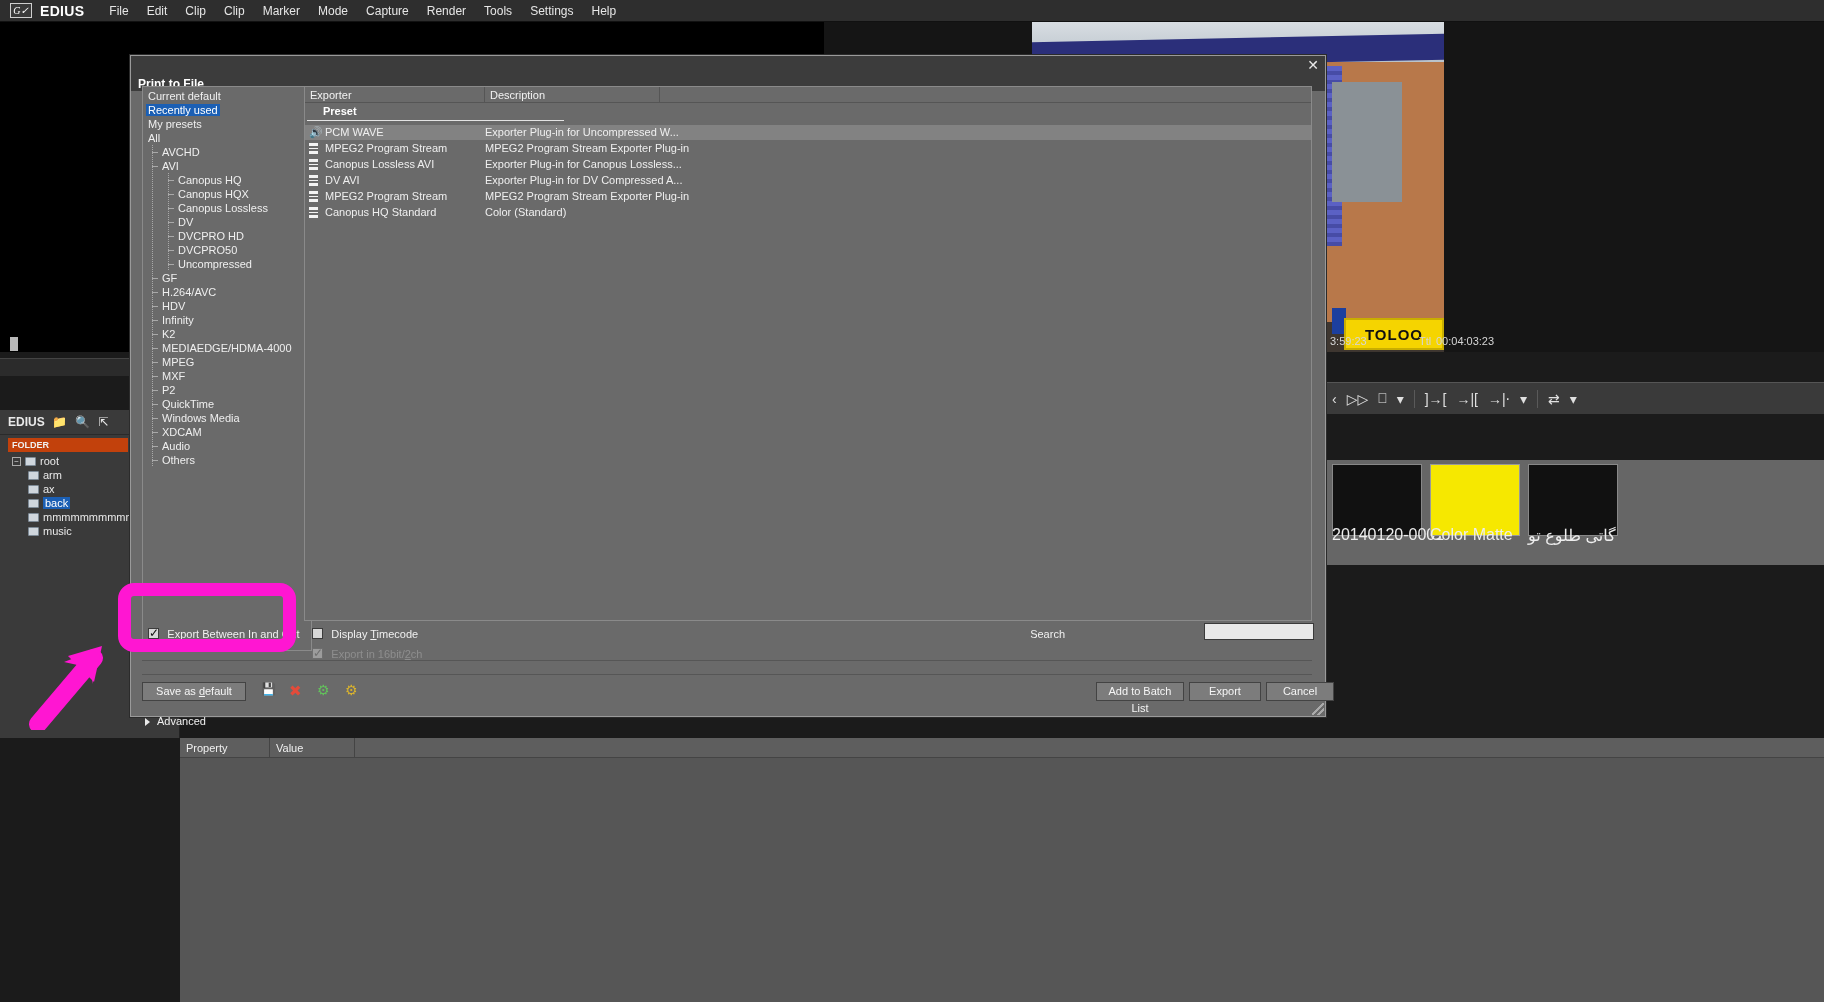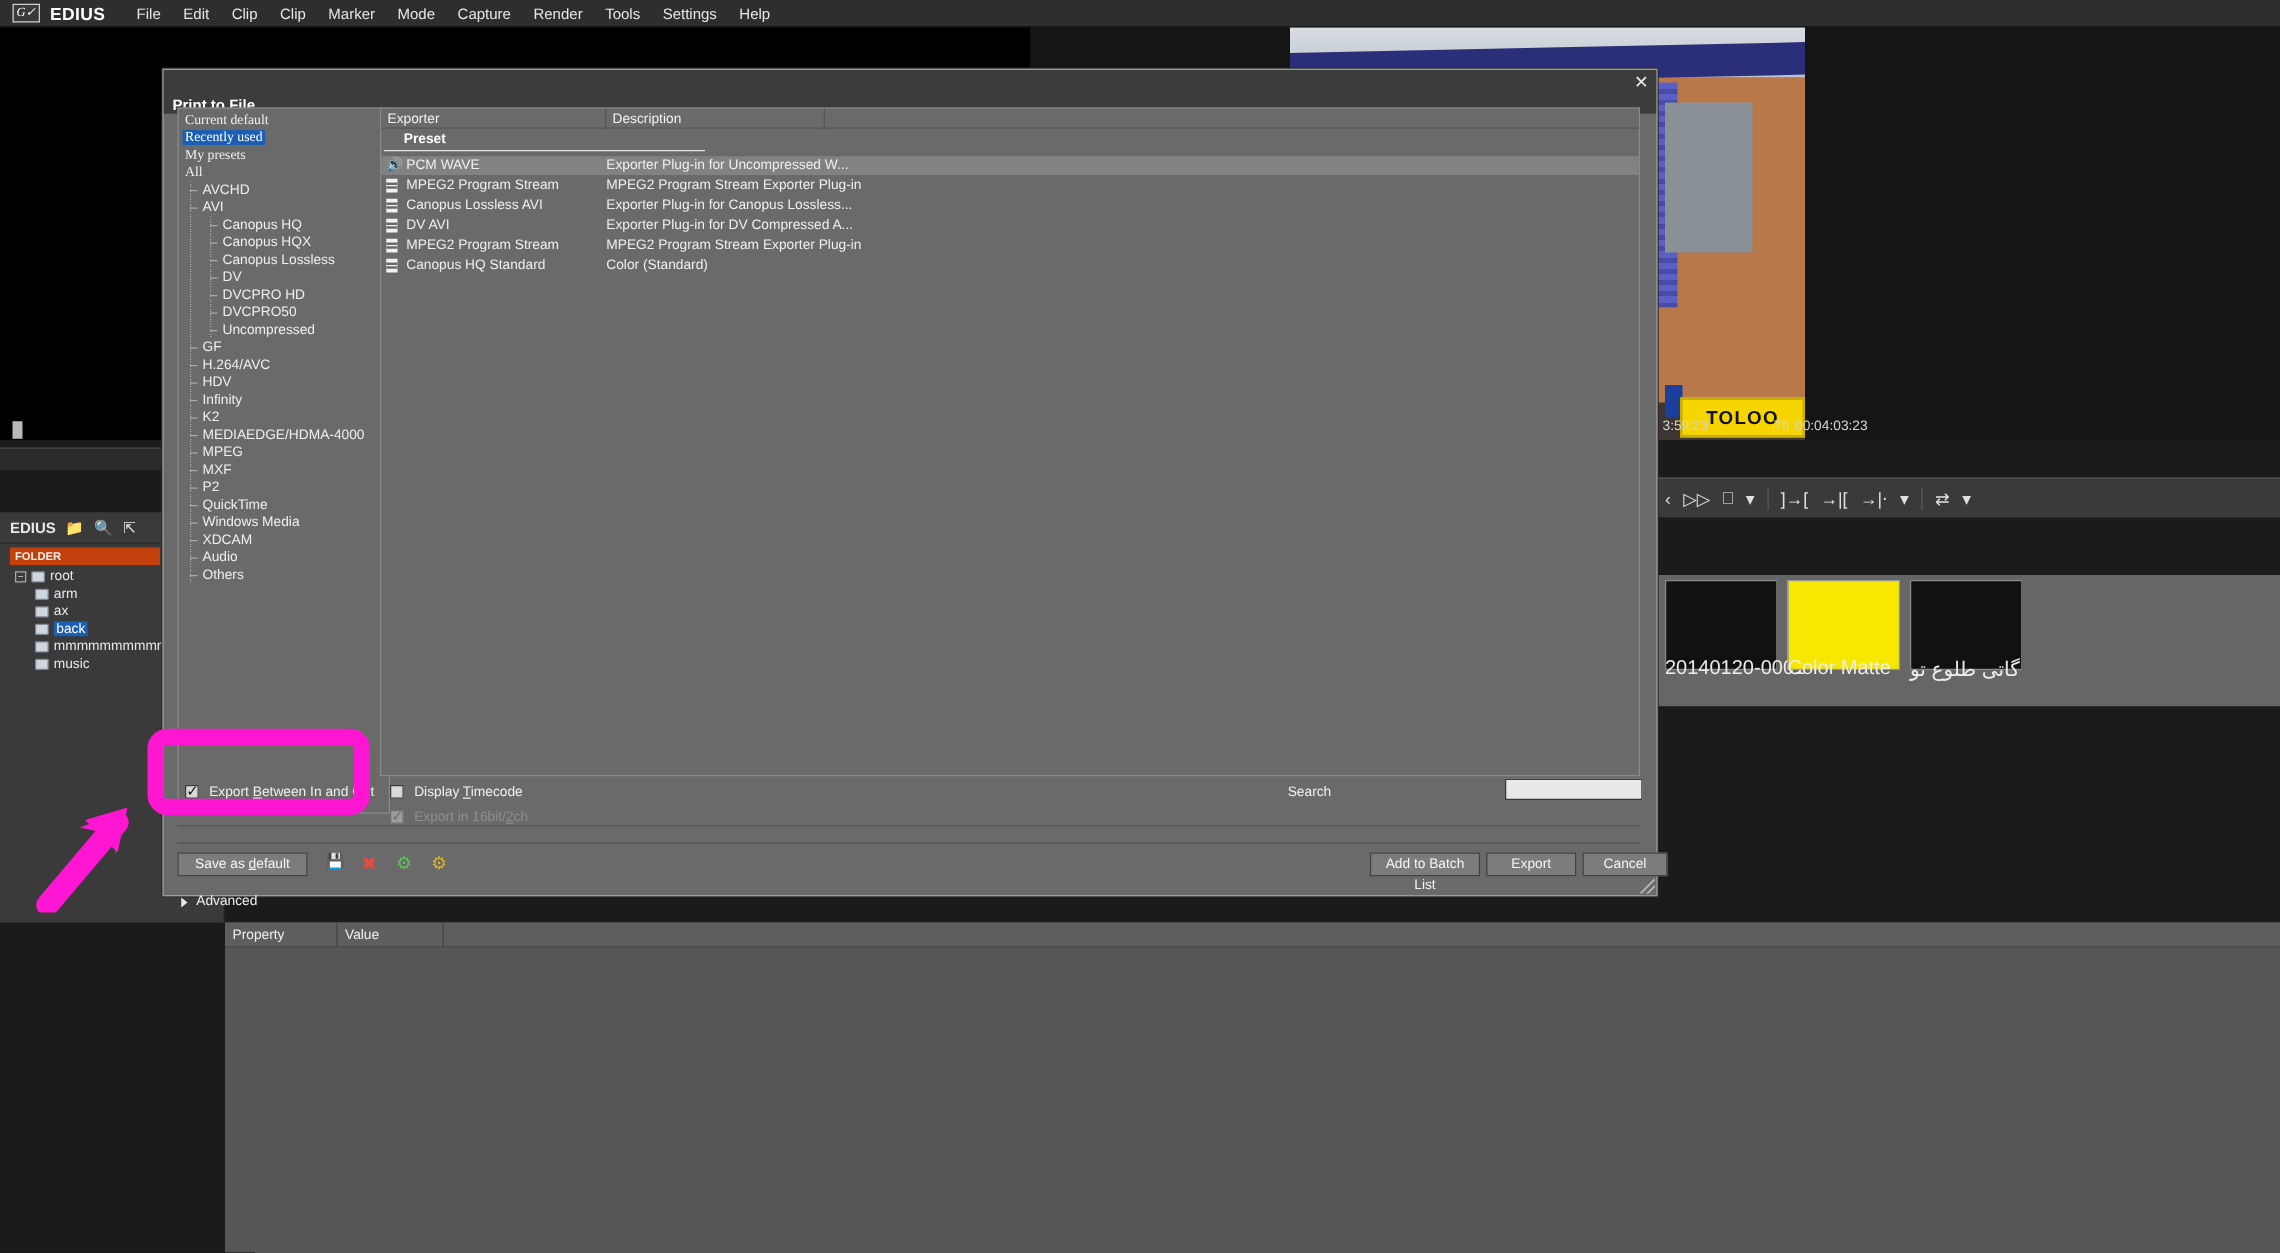--- a/index.html
+++ b/index.html
@@ -126,21 +126,21 @@
   #cat-panel {
     position:absolute; left:11px; top:30px; width:170px; height:565px;
     background:#6a6a6a; border:1px solid #8a8a8a;
   }
   .cat {
     height:14px; font-size:11px; color:#efefef; line-height:14px;
     white-space:nowrap; position:relative;
   }
   .cat span.lbl { padding:0 2px; }
   .cat.sel span.lbl { background:#1b5fb4; color:#ffffff; }
-  .lvl0 { padding-left:3px;font-family:Liberation Serif, serif; }
+  .lvl0 { padding-left:3px; }
   .lvl1 { padding-left:17px; }
   .lvl2 { padding-left:33px; }
   .tick { position:absolute; left:9px; top:7px; width:6px; height:1px; background:#a9a9a9; }
   .tick2 { position:absolute; left:25px; top:7px; width:6px; height:1px; background:#a9a9a9; }
   .vline { position:absolute; left:9px; top:0; bottom:0; width:1px;
            background:repeating-linear-gradient(#a9a9a9 0 1px, transparent 1px 2px); }
   .vline2 { position:absolute; left:25px; top:0; bottom:0; width:1px;
            background:repeating-linear-gradient(#a9a9a9 0 1px, transparent 1px 2px); }
 
   

